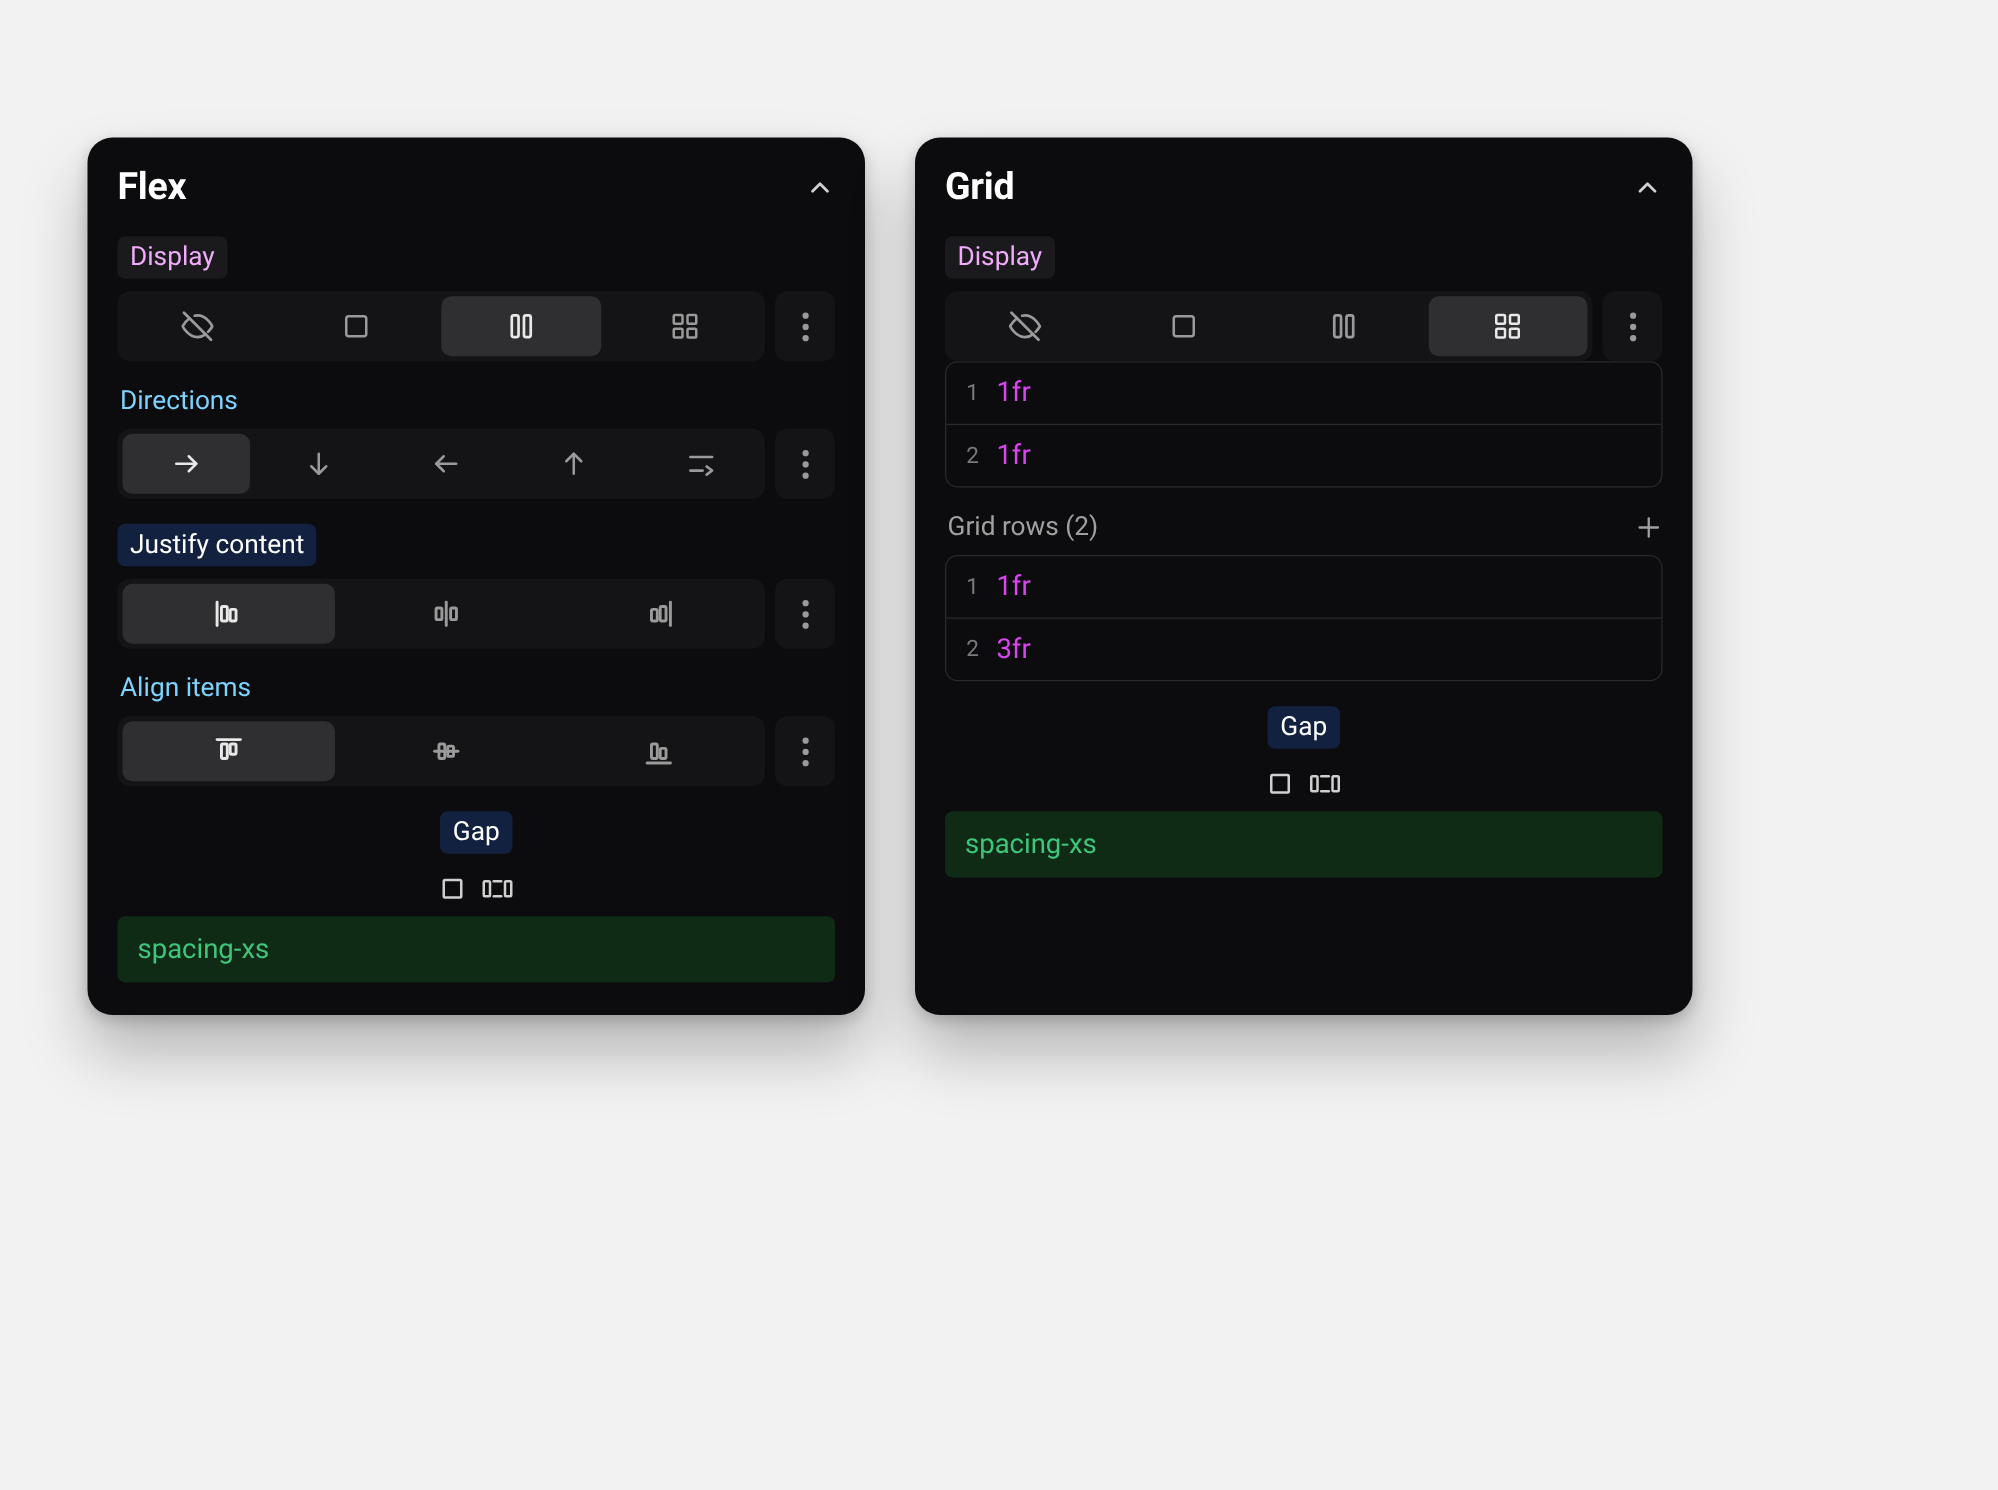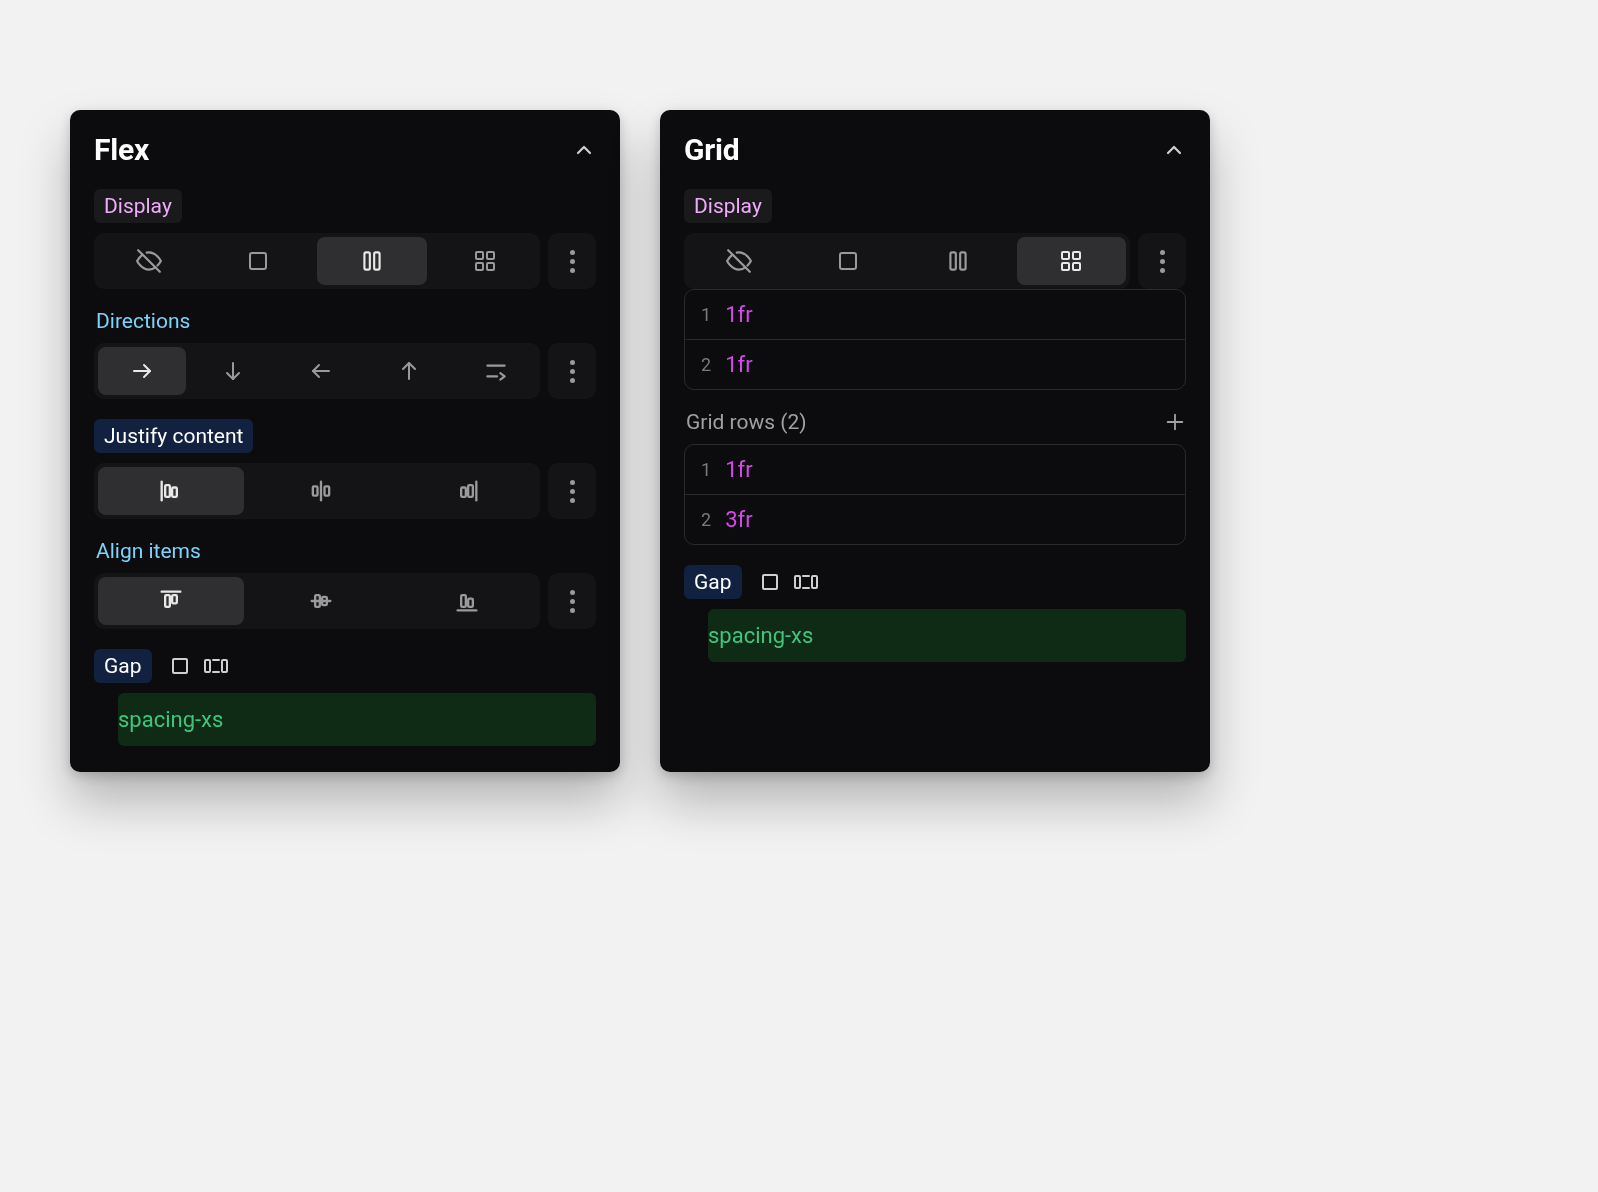--- a/index.html
+++ b/index.html
@@ -10,22 +10,22 @@
     height: 1192px;
     position: relative;
   }
   .canvas {
     display: flex;
     gap: 40px;
     padding: 110px 70px;
   }
   .panel {
     background: #0c0c0e;
-    border-radius: 10px;
-    width: 550px;
+    border-radius: 20px;
+    width: 622px;
     padding: 22px 24px 26px 24px;
     box-shadow: 0 30px 50px rgba(0,0,0,0.25), 0 4px 12px rgba(0,0,0,0.18);
     color: #e6e6e6;
   }
   .panel-header {
     display: flex;
     justify-content: space-between;
     align-items: center;
     margin-bottom: 22px;
   }
@@ -120,34 +120,34 @@
   }
   .menu-dots span {
     width: 5px; height: 5px; border-radius: 50%; background: #9a9a9a;
   }
   .gap-row {
     display: flex;
     align-items: center;
     gap: 16px;
     margin-top: 20px;
     margin-bottom: 10px;
+    flex-direction: column;
   }
   .gap-icons {
     display: flex;
     gap: 10px;
     align-items: center;
   }
   .token-input {
     background: #0f2a15;
     border-radius: 6px;
-    padding: 14px 0;
+    padding: 14px 16px;
     color: #3ec77b;
     font-size: 22px;
     font-family: inherit;
-    margin-left: 24px;
   }
   .tracklist {
     border: 1px solid #2a2a2c;
     border-radius: 10px;
     overflow: hidden;
   }
   .track {
     display: flex;
     align-items: center;
     gap: 14px;

